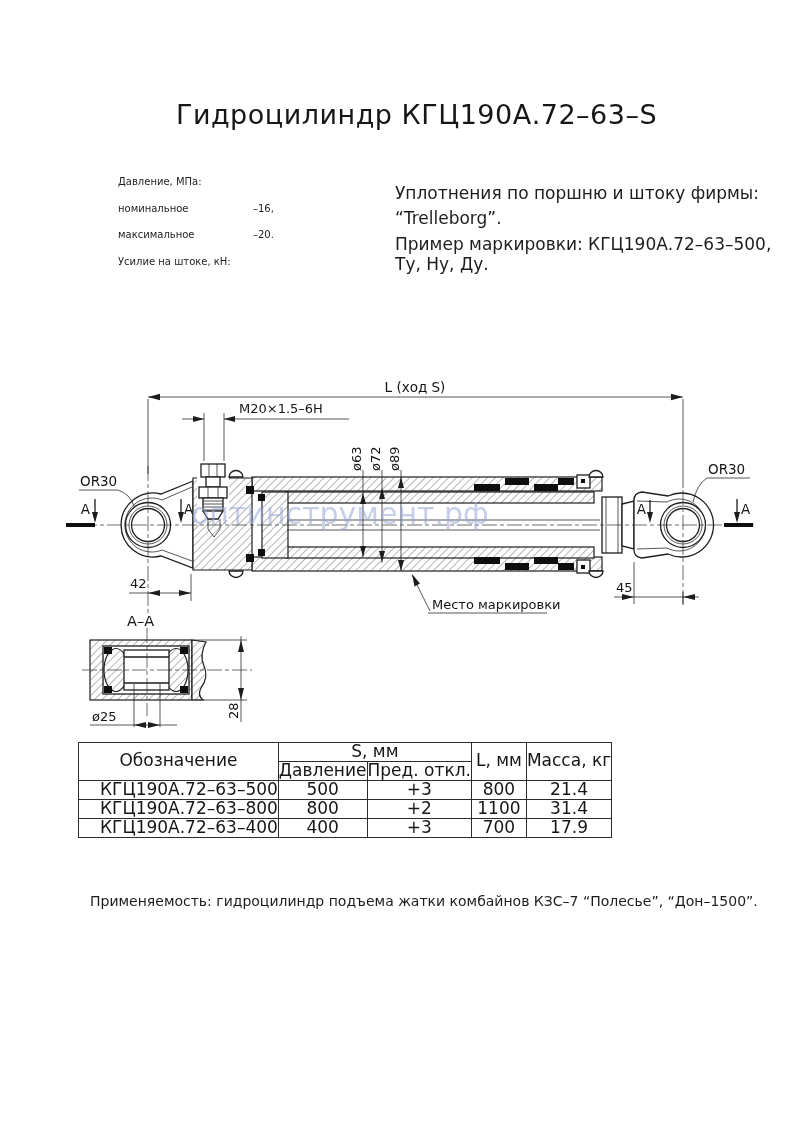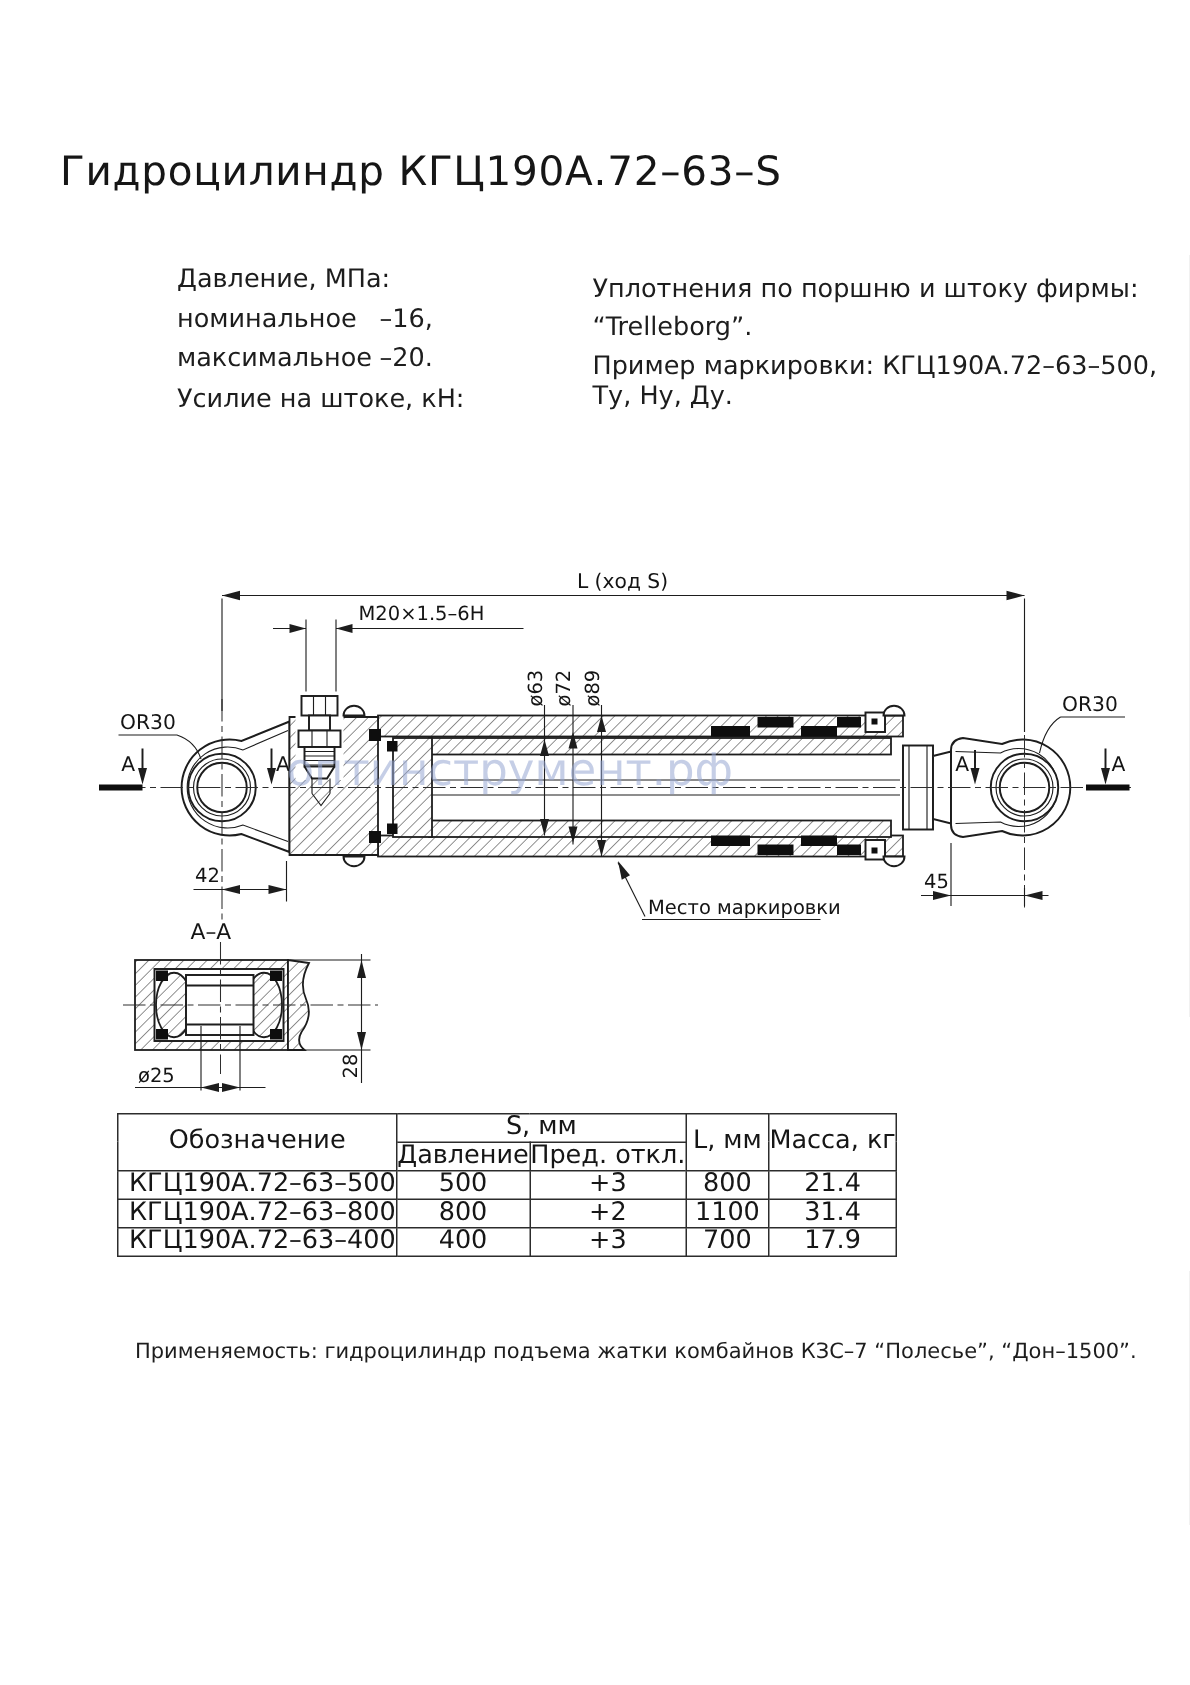--- a/index.html
+++ b/index.html
@@ -1,34 +1,34 @@
 <!DOCTYPE html>
 <html><head>
 <meta charset="utf-8">
 <style>
   html,body{margin:0;padding:0;background:#e8e8e8}
   .page{position:relative;width:793px;height:1123px;background:#fff;overflow:hidden;
         font-family:"DejaVu Sans",sans-serif;color:#1d1d1d;margin:0 auto}
-  .title{position:absolute;top:99px;left:40px;width:753px;
+  .title{position:absolute;top:99px;left:40px;width:753px;text-align:center;
          font-size:27px;letter-spacing:.5px;color:#161616;white-space:nowrap}
-  .specs-left{position:absolute;left:118px;top:176px;font-size:17px}
+  .specs-left{position:absolute;left:118px;top:176px;font-size:10px}
   .spec-row{height:26.5px;display:flex;align-items:flex-start}
   .spec-row .lab{width:135px}
   .specs-right{position:absolute;left:395px;top:183px;font-size:17px}
   .specs-right div{height:25.4px}
   .watermark{position:absolute;left:191px;top:496px;font-size:30px;z-index:3;
              color:rgba(150,166,210,0.55);white-space:nowrap;letter-spacing:0}
   .note{position:absolute;left:90px;top:893px;font-size:14px;white-space:nowrap}
   .drawing-svg{position:absolute;left:0;top:370px;z-index:1}
 
   .dtable{position:absolute;left:78px;top:742px;border-collapse:collapse;table-layout:fixed;
           font-size:17px;color:#161616;z-index:2}
   .dtable td,.dtable th{border:1.3px solid #2c2c2c;text-align:center;font-weight:normal;
           padding:0;line-height:1.05;overflow:hidden;white-space:nowrap}
-  .dtable .des{text-align:center;padding-left:7px}
+  .dtable .des{text-align:center;padding-left:21px}
   .dtable tr.h1 td{height:16px}
   .dtable tr.h2 td{height:15px}
   .dtable tr.d td{height:18px}
 
   
   svg .cl{stroke:#2e2e2e;stroke-width:.7;fill:none;stroke-dasharray:15 3 4 3}
   svg .thin{stroke:#1d1d1d;stroke-width:.75;fill:none}
   svg .ol{stroke:#1d1d1d;stroke-width:1.3;fill:none}
   svg .olw{stroke:#1d1d1d;stroke-width:1.3;fill:#fff}
   svg .hat{fill:url(#hx);stroke:#1d1d1d;stroke-width:1.2}

